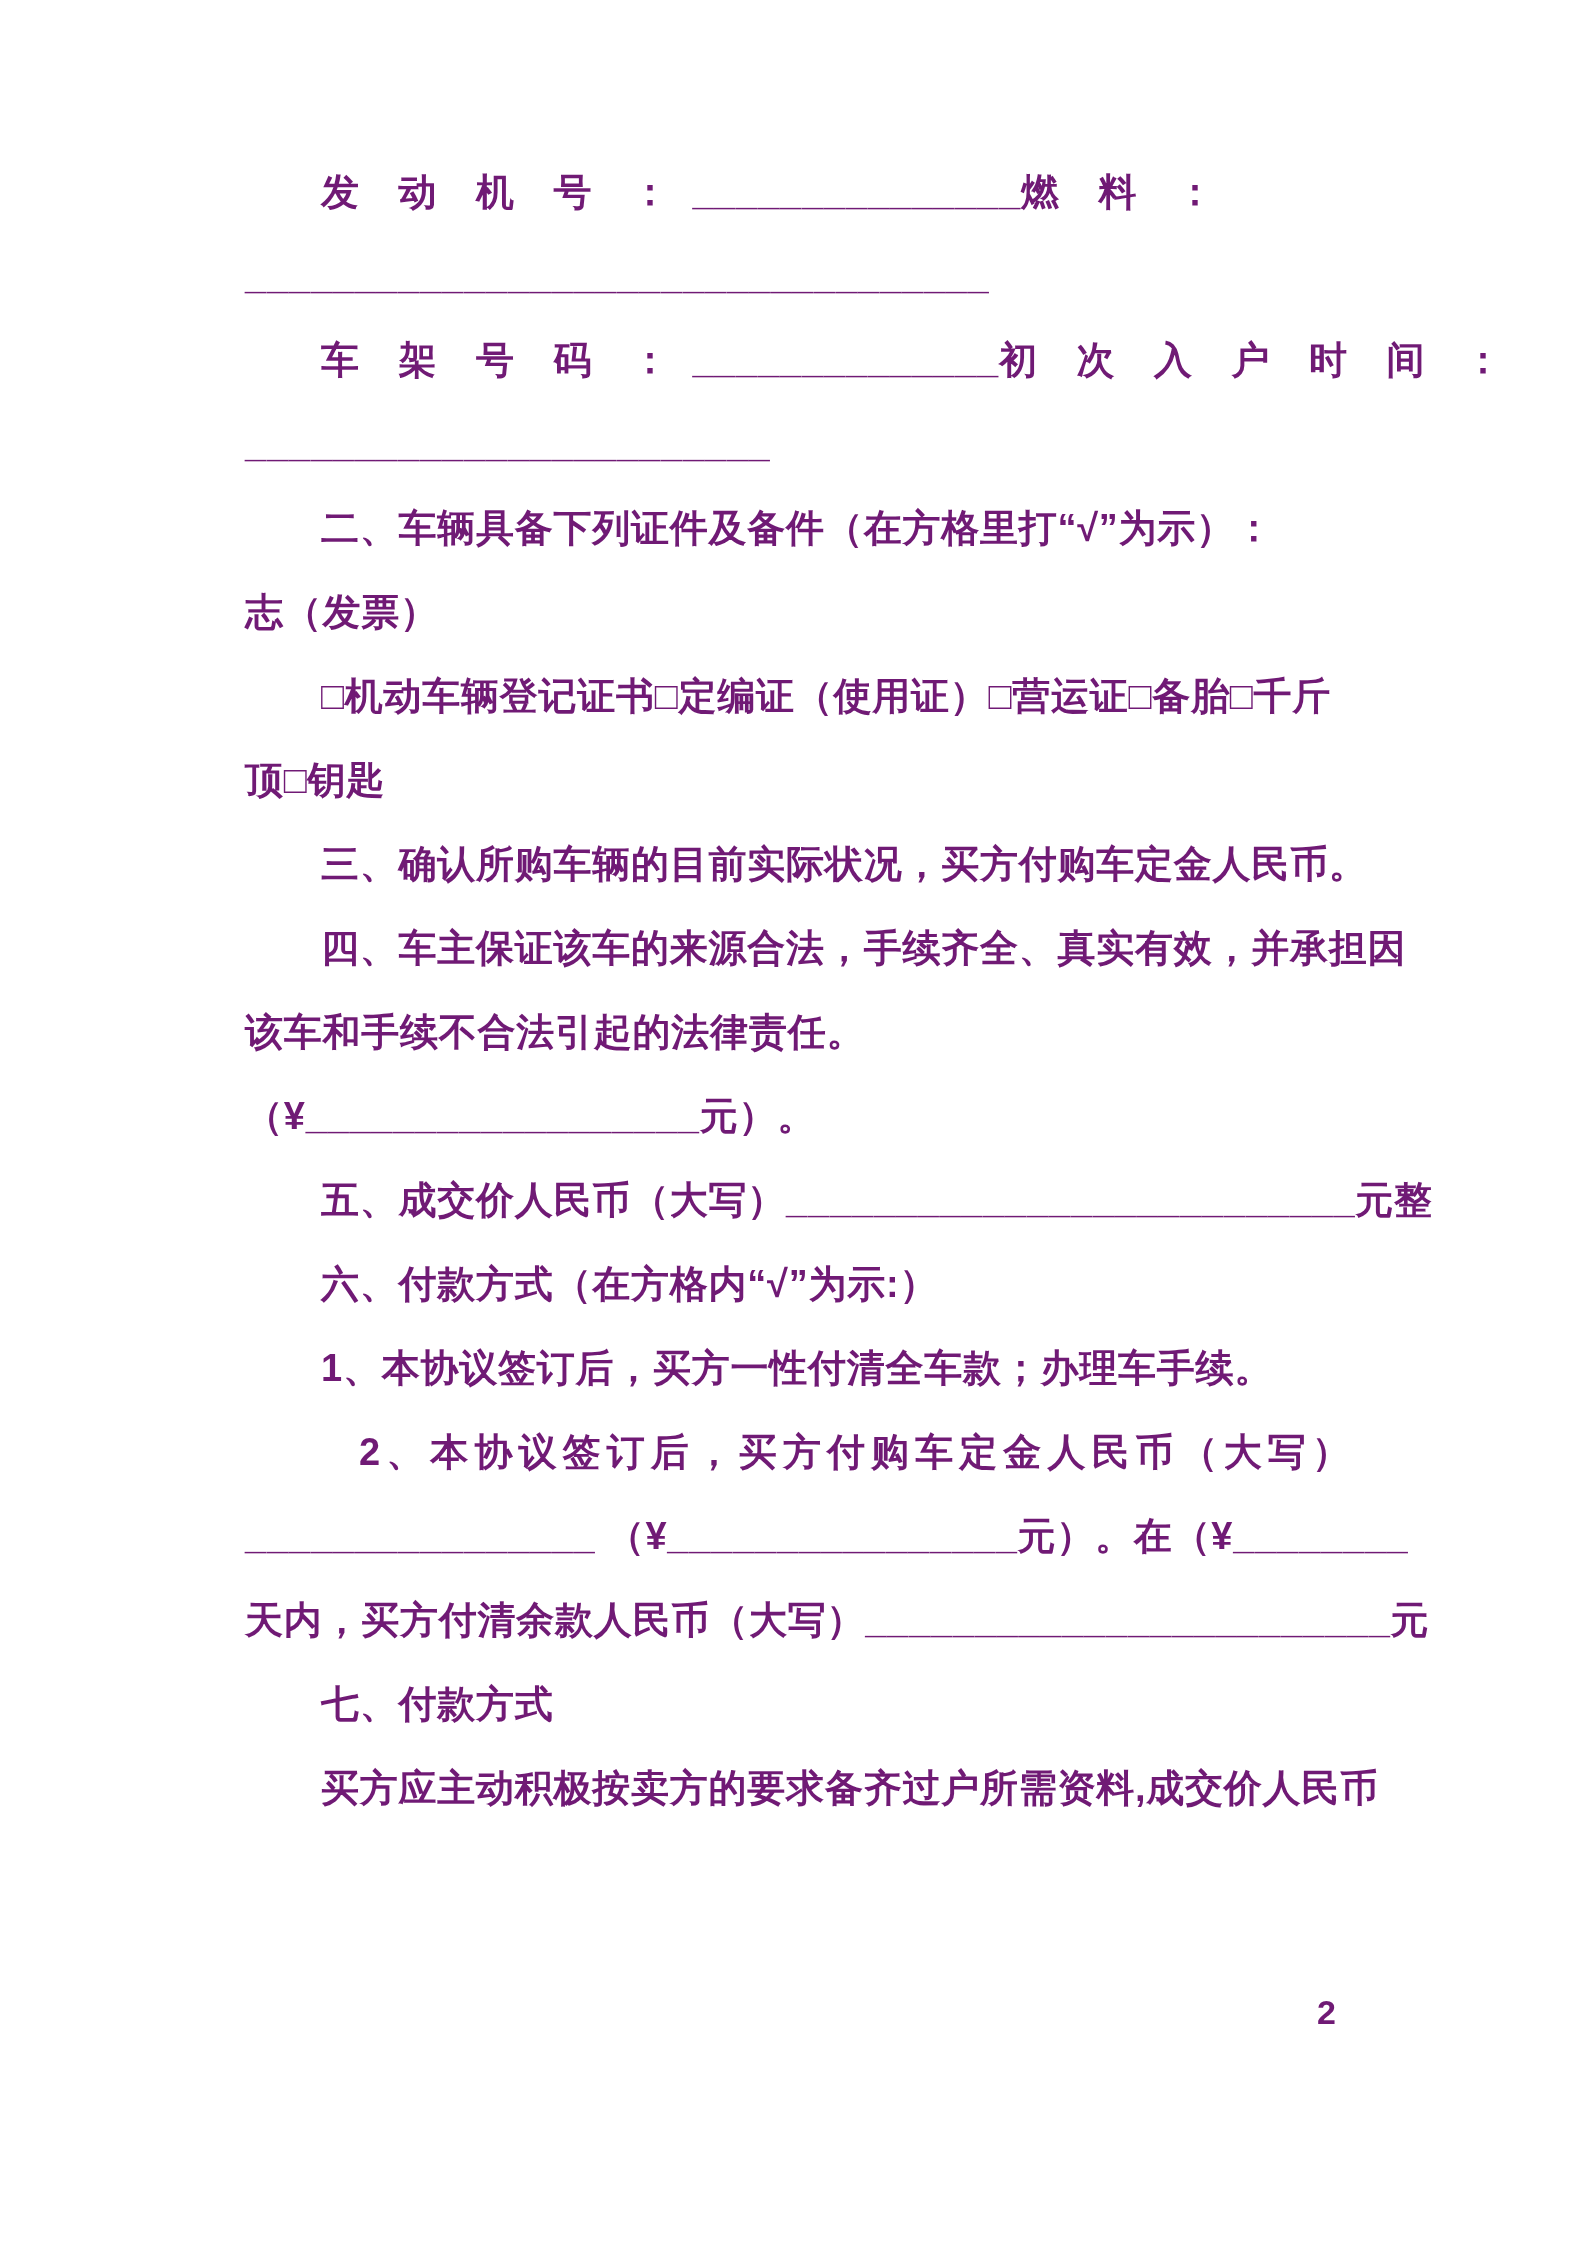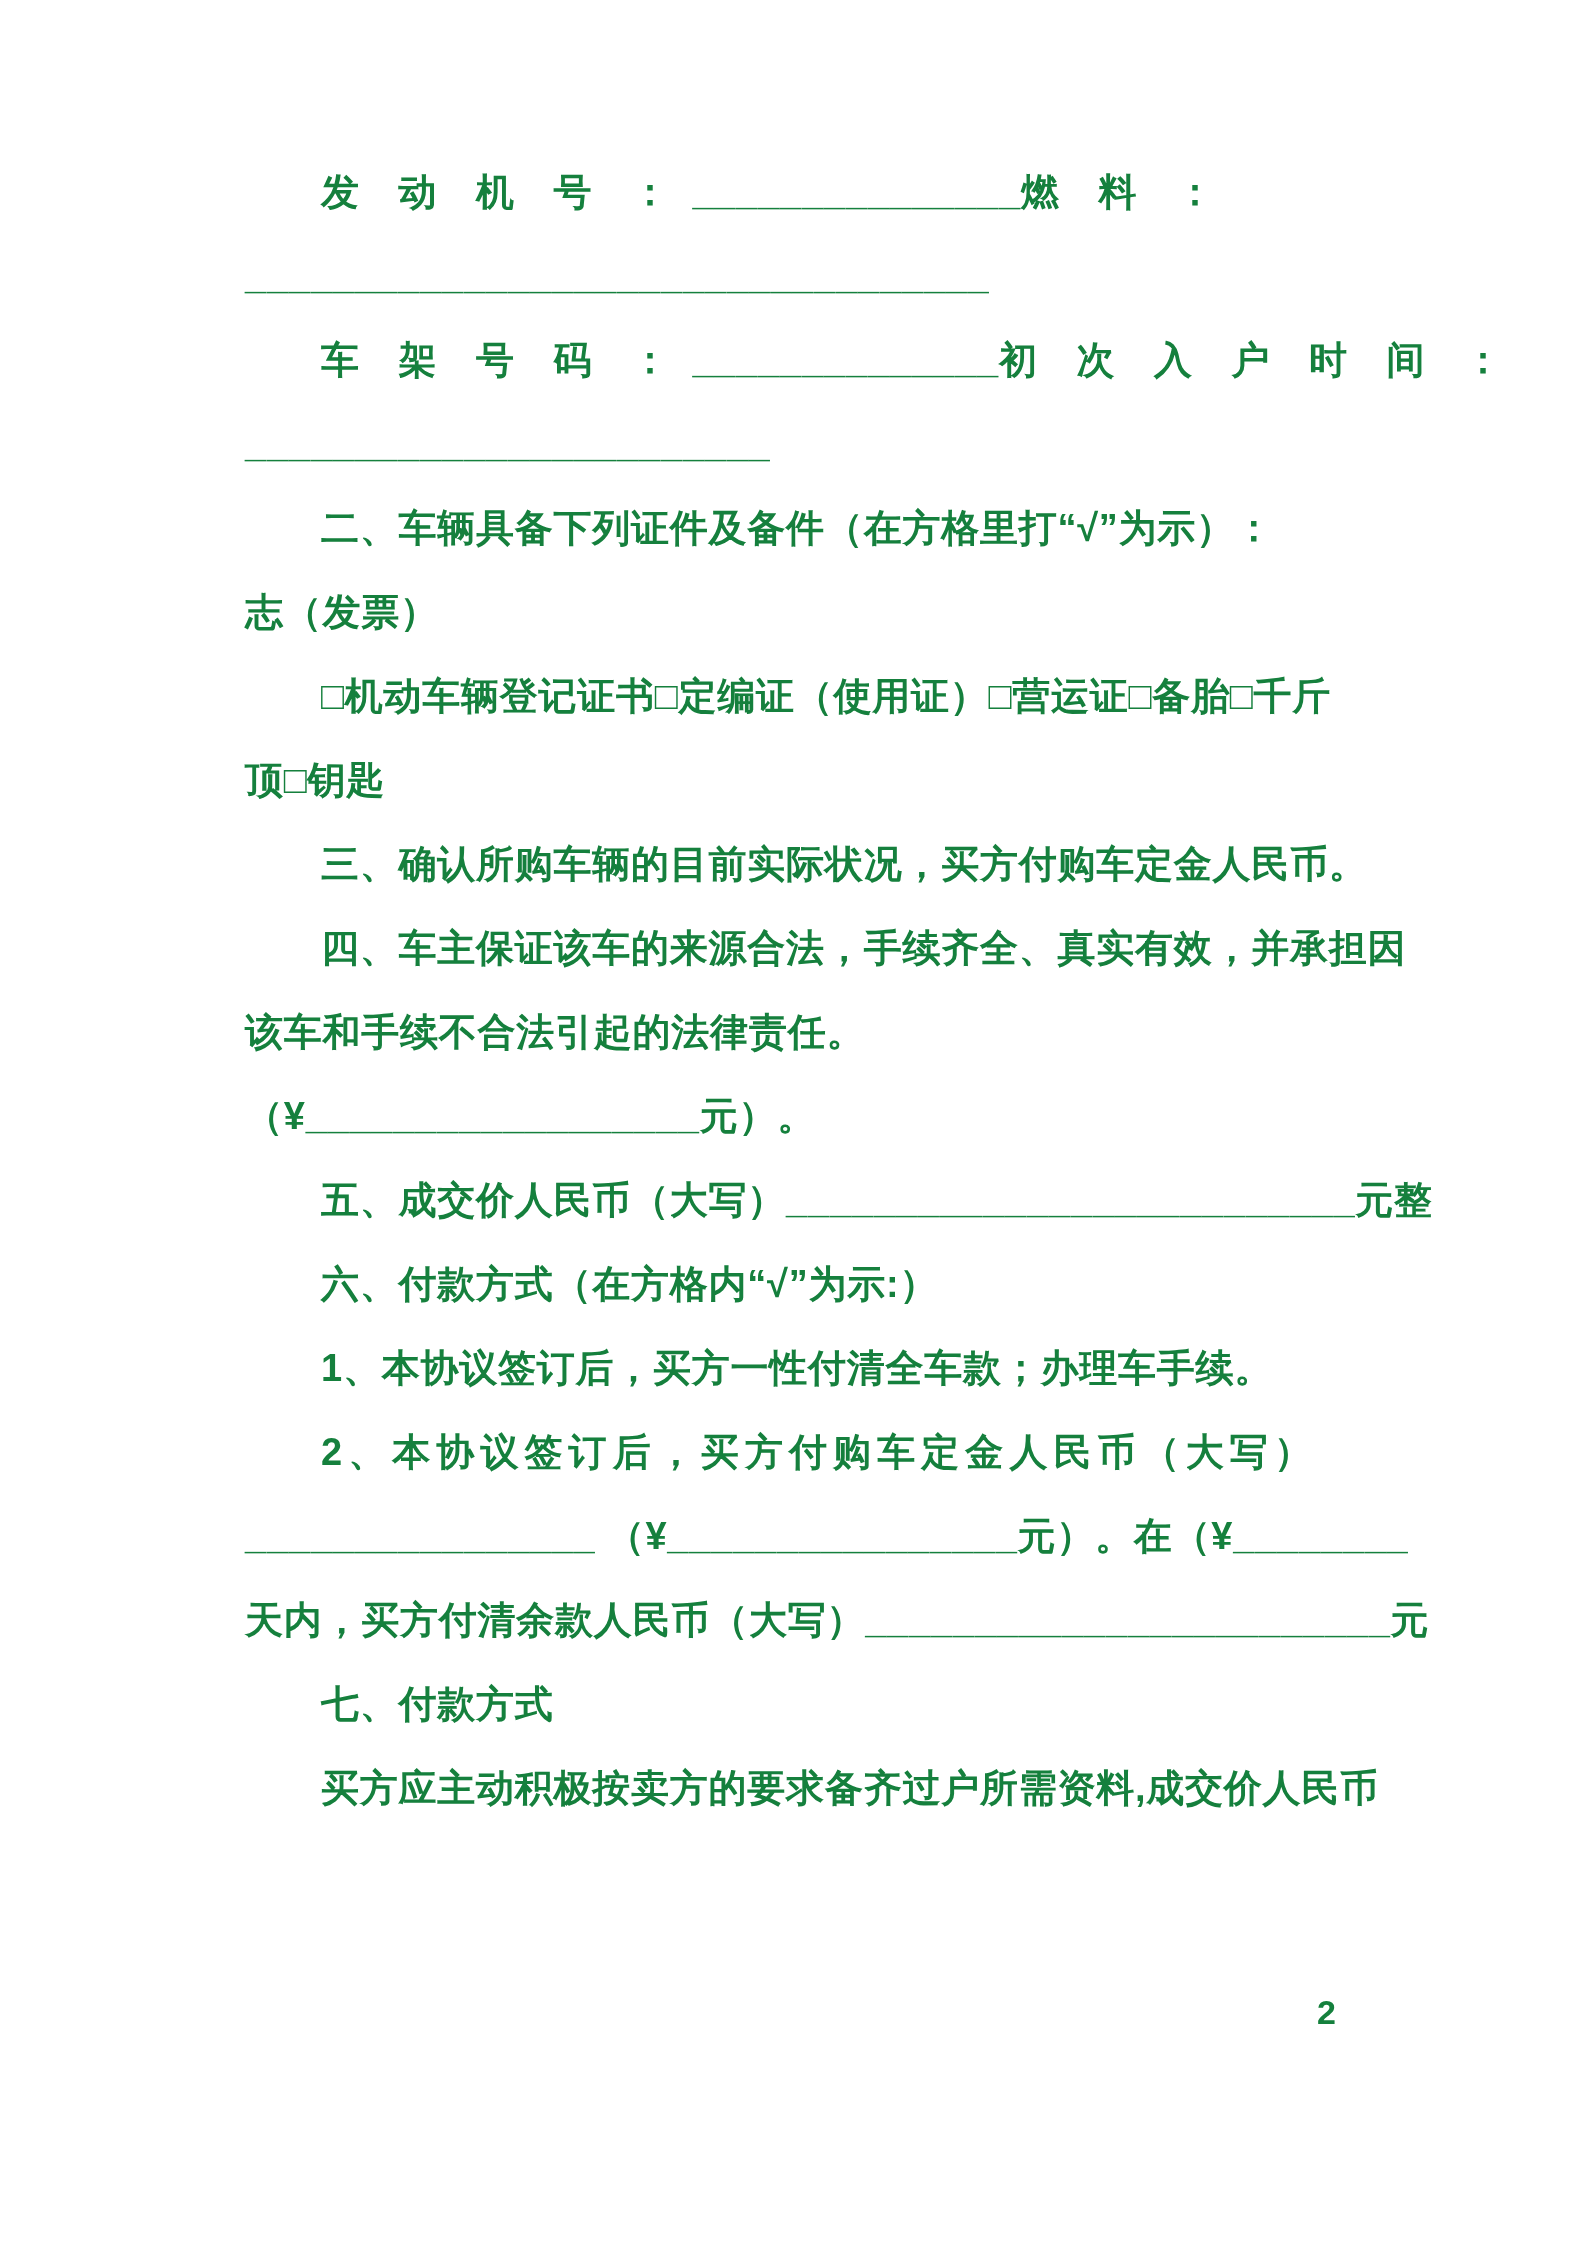--- a/index.html
+++ b/index.html
@@ -6,37 +6,38 @@
       margin: 0;
       padding: 0;
       background: #ffffff;
     }
     .page {
       position: relative;
       width: 1586px;
       height: 2244px;
       box-sizing: border-box;
       background: #ffffff;
-      color: #15803d;
+      color: #701a75;
       padding: 150px 230px 0 245px;
       font-family: "Liberation Sans", "DejaVu Sans", sans-serif;
       font-weight: 700;
       overflow: hidden;
     }
     .doc-line {
       font-size: 38px;
       line-height: 84px;
       white-space: pre;
       letter-spacing: 0.02em;
     }
     .indent {
       text-indent: 2em;
     }
     .spread {
       letter-spacing: 0.16em;
+      text-align: right;
     }
     .page-number {
       position: absolute;
       right: 250px;
       bottom: 212px;
       font-size: 34px;
       font-weight: 700;
     }
   </style>
 </head>

